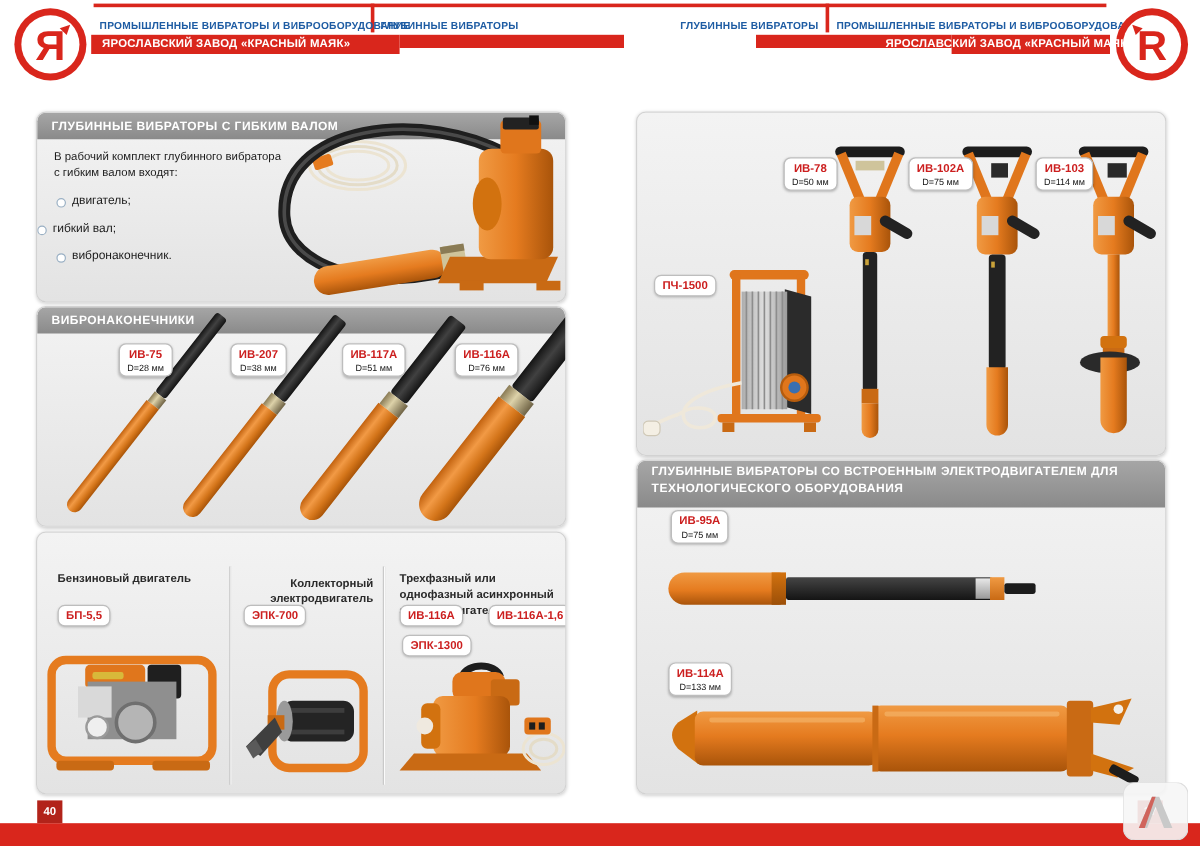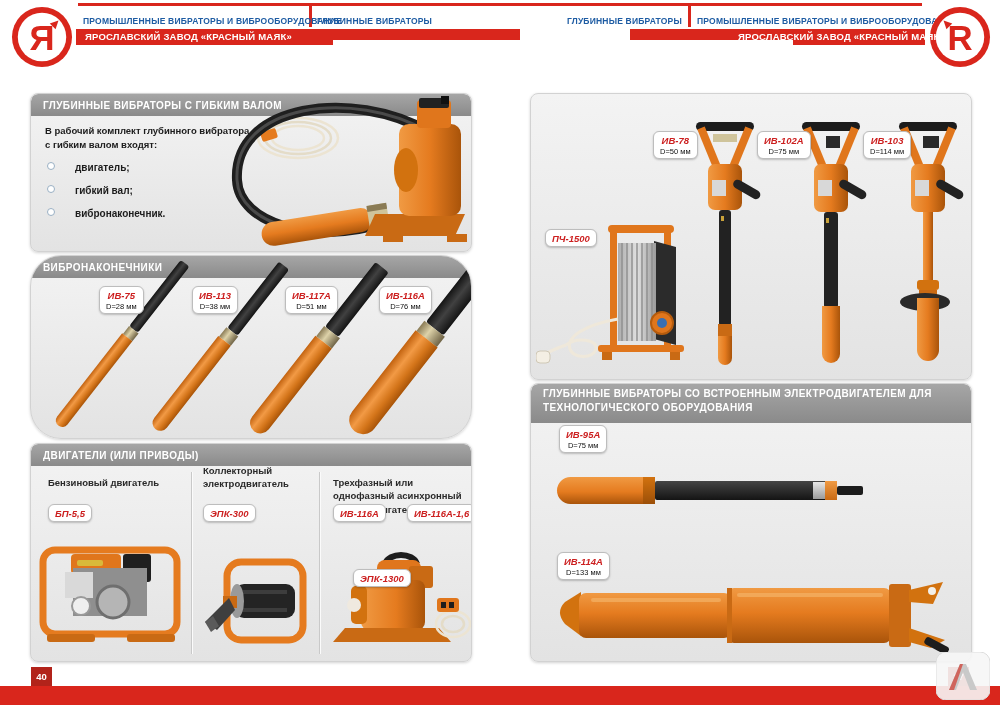--- a/index.html
+++ b/index.html
@@ -19,25 +19,25 @@
   .card{position:absolute;background:linear-gradient(180deg,#f3f3f3,#e3e3e3);
         border:1px solid #d2d2d2;border-radius:8px;box-shadow:0 1px 3px rgba(0,0,0,.18);
         overflow:hidden;}
   .card-h{background:linear-gradient(180deg,#a6a6a6,#8a8a8a);border-radius:7px 7px 0 0;
           color:#fff;font-weight:bold;font-size:10px;letter-spacing:.4px;
           padding:0 12px;display:flex;align-items:center;height:22px;}
   .card-h.two{height:36px;align-items:flex-start;padding-top:3px;line-height:1.35;}
   
   .badge{position:absolute;background:#fff;border:1px solid #bdbdbd;border-radius:6px;
          box-shadow:0 1px 2px rgba(0,0,0,.22);text-align:center;padding:3px 6px 2px;z-index:5;}
-  .badge .m{color:#cc1f1f;font-weight:bold;font-style:italic;font-size:9.5px;white-space:nowrap;}
+  .badge .m{color:#cc1f1f;font-weight:bold;font-size:9.5px;white-space:nowrap;}
   .badge .d{color:#111;font-size:7.5px;margin-top:1px;white-space:nowrap;}
   
-  .intro{position:absolute;font-size:9.5px;font-weight:bold;color:#1c1c1c;line-height:1.5;}
-  .bullet{position:absolute;display:flex;align-items:flex-start;gap:20px;font-weight:bold;
+  .intro{position:absolute;font-size:9.5px;font-weight:normal;color:#1c1c1c;line-height:1.5;}
+  .bullet{position:absolute;display:flex;align-items:flex-end;gap:5px;font-weight:normal;
           font-size:10px;color:#1c1c1c;}
   .bullet .dot{width:6px;height:6px;border:1.5px solid #9ab0c4;border-radius:50%;background:#fff;flex:0 0 auto;}
   .col-label{position:absolute;font-size:9.5px;font-weight:bold;color:#2a2a2a;line-height:1.4;}
   .col-div{position:absolute;width:1px;background:#c9c9c9;border-right:1px solid #fbfbfb;}
   
   .poker{position:absolute;transform:rotate(38deg);}
   .poker .shaft{background:linear-gradient(90deg,#141414,#414141 45%,#141414);border-radius:3px;margin:0 auto;}
   .poker .collar{background:linear-gradient(90deg,#8a7b55,#ddd2a9 40%,#6f6345);margin:0 auto;}
   .poker .pbody{background:linear-gradient(90deg,#c2620f,#f29a45 35%,#d4751a 70%,#a85408);margin:0 auto;}
   
@@ -85,21 +85,21 @@
   <div class="card" style="left:30px;top:93px;width:440px;height:157px;">
     <div class="card-h">ГЛУБИННЫЕ ВИБРАТОРЫ С ГИБКИМ ВАЛОМ</div>
     <div class="intro" style="left:14px;top:30px;">
       <span>В рабочий комплект глубинного вибратора</span><br>
       <span>с гибким валом входят:</span>
     </div>
     <div class="bullet" style="left:16px;top:68px;">
       <span class="dot"></span>
       <span>двигатель;</span>
     </div>
-    <div class="bullet" style="left:16px;top:91px;">
+    <div class="bullet" style="left:0;top:91px;">
       <span class="dot"></span>
       <span>гибкий вал;</span>
     </div>
     <div class="bullet" style="left:16px;top:114px;">
       <span class="dot"></span>
       <span>вибронаконечник.</span>
     </div>
 
     <svg class="abs" style="left:172px;top:2px;" width="266" height="153" viewBox="0 0 266 153">
       <defs>
@@ -129,29 +129,29 @@
       <rect x="196" y="28" width="62" height="92" rx="10" fill="url(#ogh)"></rect>
       <ellipse cx="203" cy="74" rx="12" ry="22" fill="#d2720f"></ellipse>
       <rect x="214" y="4" width="34" height="28" rx="4" fill="#e0761c"></rect>
       <rect x="216" y="2" width="30" height="10" rx="2" fill="#222222"></rect>
       <rect x="238" y="0" width="8" height="8" fill="#111111"></rect>
       <rect x="180" y="138" width="20" height="8" fill="#c96a14"></rect>
       <rect x="244" y="138" width="20" height="8" fill="#c96a14"></rect>
     </svg>
   </div>
 
-  <div class="card" style="left:30px;top:255px;width:440px;height:182px;border-radius:31px;">
+  <div class="card" style="left:30px;top:255px;width:440px;height:182px;">
     <div class="card-h">ВИБРОНАКОНЕЧНИКИ</div>
 
     <div class="badge" style="left:68px;top:30px;">
       <div class="m">ИВ-75</div>
       <div class="d">D=28 мм</div>
     </div>
     <div class="badge" style="left:161px;top:30px;">
-      <div class="m">ИВ-113</div>
+      <div class="m">ИВ-207</div>
       <div class="d">D=38 мм</div>
     </div>
     <div class="badge" style="left:254px;top:30px;">
       <div class="m">ИВ-117А</div>
       <div class="d">D=51 мм</div>
     </div>
     <div class="badge" style="left:348px;top:30px;">
       <div class="m">ИВ-116А</div>
       <div class="d">D=76 мм</div>
     </div>
@@ -172,41 +172,40 @@
       <div class="pbody" style="width:21px;height:113px;border-radius:0 0 11px 11px;"></div>
     </div>
     <div class="poker" style="left:373px;top:-11px;width:28px;height:210px;">
       <div class="shaft" style="width:22px;height:78px;"></div>
       <div class="collar" style="width:26px;height:13px;"></div>
       <div class="pbody" style="width:28px;height:117px;border-radius:0 0 14px 14px;"></div>
     </div>
   </div>
 
   <div class="card" style="left:30px;top:443px;width:440px;height:217px;">
-    <div class="card-h">ДВИГАТЕЛИ (ИЛИ ПРИВОДЫ)</div>
     <div class="col-div" style="left:160px;top:28px;height:182px;"></div>
     <div class="col-div" style="left:288px;top:28px;height:182px;"></div>
 
     <div class="col-label" style="left:17px;top:32px;width:135px;">Бензиновый двигатель</div>
-    <div class="col-label" style="left:172px;top:20px;width:108px;">Коллекторный электродвигатель</div>
+    <div class="col-label" style="left:172px;top:36px;width:108px;text-align:right;">Коллекторный электродвигатель</div>
     <div class="col-label" style="left:302px;top:32px;width:134px;">Трехфазный или однофазный асинхронный электродвигатель</div>
 
     <div class="badge" style="left:17px;top:60px;">
       <div class="m">БП-5,5</div>
     </div>
     <div class="badge" style="left:172px;top:60px;">
-      <div class="m">ЭПК-300</div>
+      <div class="m">ЭПК-700</div>
     </div>
     <div class="badge" style="left:302px;top:60px;">
       <div class="m">ИВ-116А</div>
     </div>
     <div class="badge" style="left:376px;top:60px;">
       <div class="m">ИВ-116А-1,6</div>
     </div>
-    <div class="badge" style="left:322px;top:85px;margin-top:40px;">
+    <div class="badge" style="left:304px;top:85px;">
       <div class="m">ЭПК-1300</div>
     </div>
 
     <svg class="abs" style="left:4px;top:94px;" width="152" height="114" viewBox="0 0 152 114">
       <rect x="8" y="12" width="134" height="84" rx="12" fill="none" stroke="#e57b1f" stroke-width="7"></rect>
       <rect x="36" y="16" width="50" height="20" rx="4" fill="#e0761c"></rect>
       <rect x="42" y="22" width="26" height="6" rx="2" fill="#d8b93a"></rect>
       <rect x="88" y="16" width="28" height="28" rx="3" fill="#1f1f1f"></rect>
       <rect x="38" y="30" width="74" height="48" fill="#8f8f8f"></rect>
       <rect x="30" y="34" width="28" height="26" fill="#d9d9d9"></rect>

